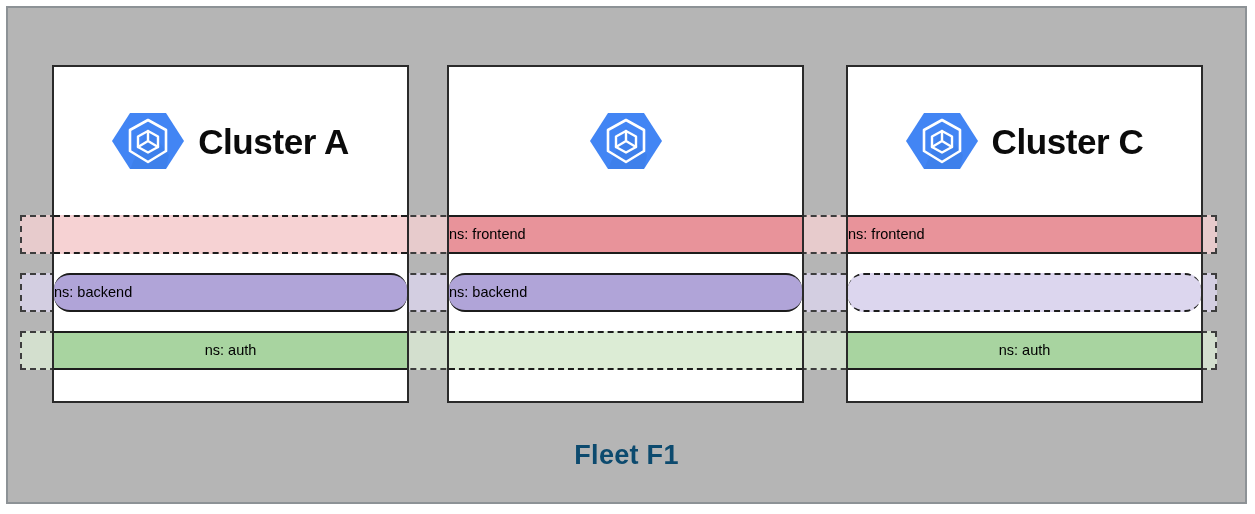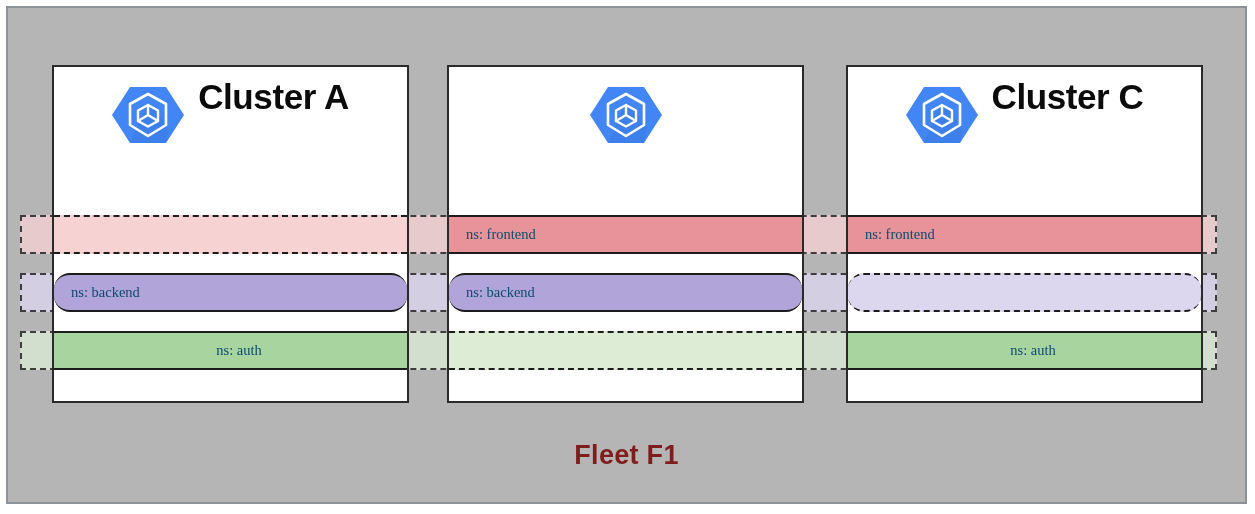--- a/index.html
+++ b/index.html
@@ -56,25 +56,25 @@
     border: 2px solid #2a2a2a;
     z-index: 3;
   }
   .cluster.c0 { left: 52px;  width: 357px; }
   .cluster.c1 { left: 447px; width: 357px; }
   .cluster.c2 { left: 846px; width: 357px; }
 
   .cluster-head {
     position: absolute;
     left: 0;
-    top: 12px;
+    top: 0;
     width: 100%;
     height: 148px;
     display: flex;
-    align-items: flex-start;
+    align-items: center;
     justify-content: center;
     gap: 14px;
   }
 
   .gke-logo {
     width: 72px;
     height: 72px;
     flex: 0 0 auto;
     display: block;
   }
@@ -121,35 +121,33 @@
     border-top: 2px solid #1c1c1c;
     border-bottom: 2px solid #1c1c1c;
   }
   .ns-seg.absent {
     border-top: 2.5px dashed #1c1c1c;
     border-bottom: 2.5px dashed #1c1c1c;
   }
 
   .ns-label {
     font-size: 14.5px;
-    color: #0c4a6e;
-    padding-left: 17px;
+    color: #000000;
     line-height: 1;
     white-space: nowrap;
     user-select: none;
-    font-family: Liberation Serif, serif;
   }
 </style>
 </head>
 <body>
 
 <div id="stage">
 
   <div class="fleet-frame" style="background: rgb(181, 181, 181); border-color: rgb(141, 146, 150);">
-    <div class="fleet-label" style="color: #7f1d1d;">Fleet F1</div>
+    <div class="fleet-label" style="color: #0c4a6e;">Fleet F1</div>
   </div>
 
   <div class="ns-band-wide row0" style="background: rgb(246, 210, 211); opacity: 0.78;"></div>
   <div class="ns-band-wide row1" style="background: rgb(220, 214, 238); opacity: 0.78;"></div>
   <div class="ns-band-wide row2" style="background: rgb(220, 236, 213); opacity: 0.78;"></div>
 
   <div class="cluster c0">
     <div class="cluster-head">
       <svg class="gke-logo" viewBox="0 0 72 72">
         <polygon points="18,8 54,8 72,36 54,64 18,64 0,36" fill="#4285f4"></polygon>

